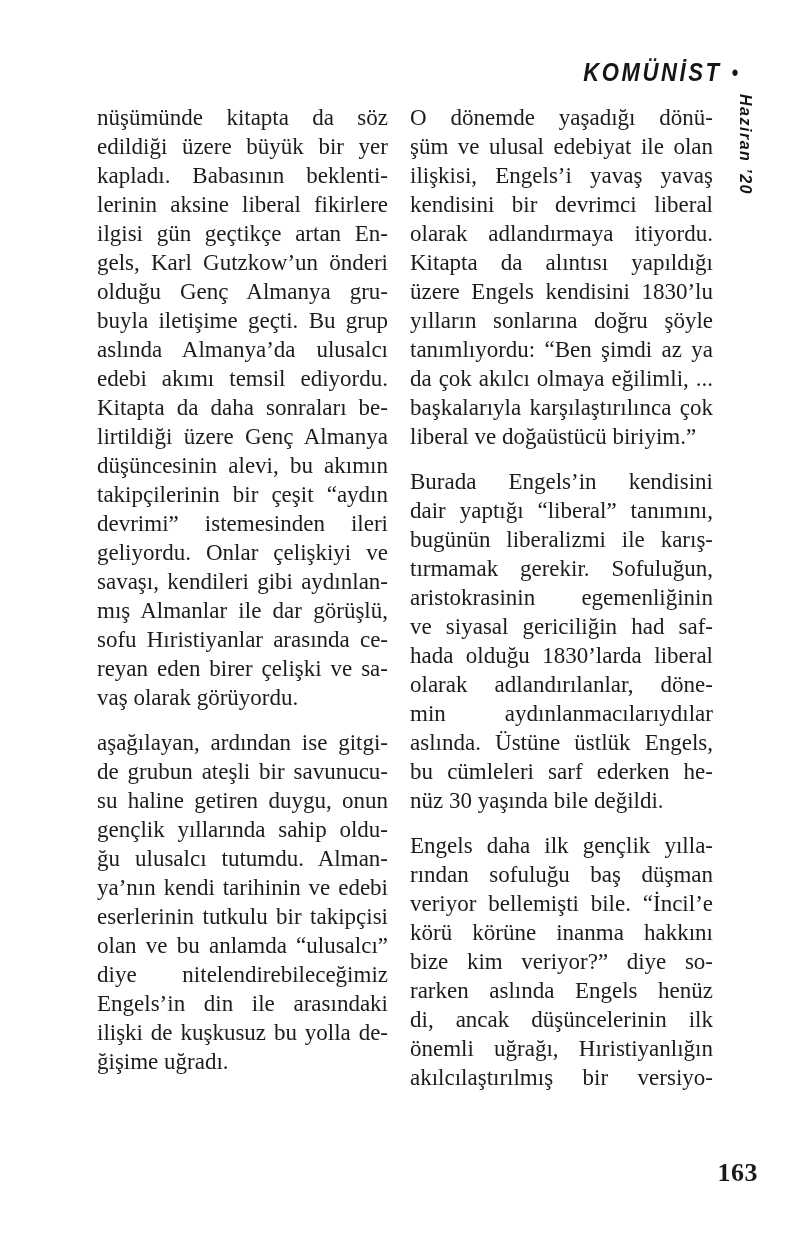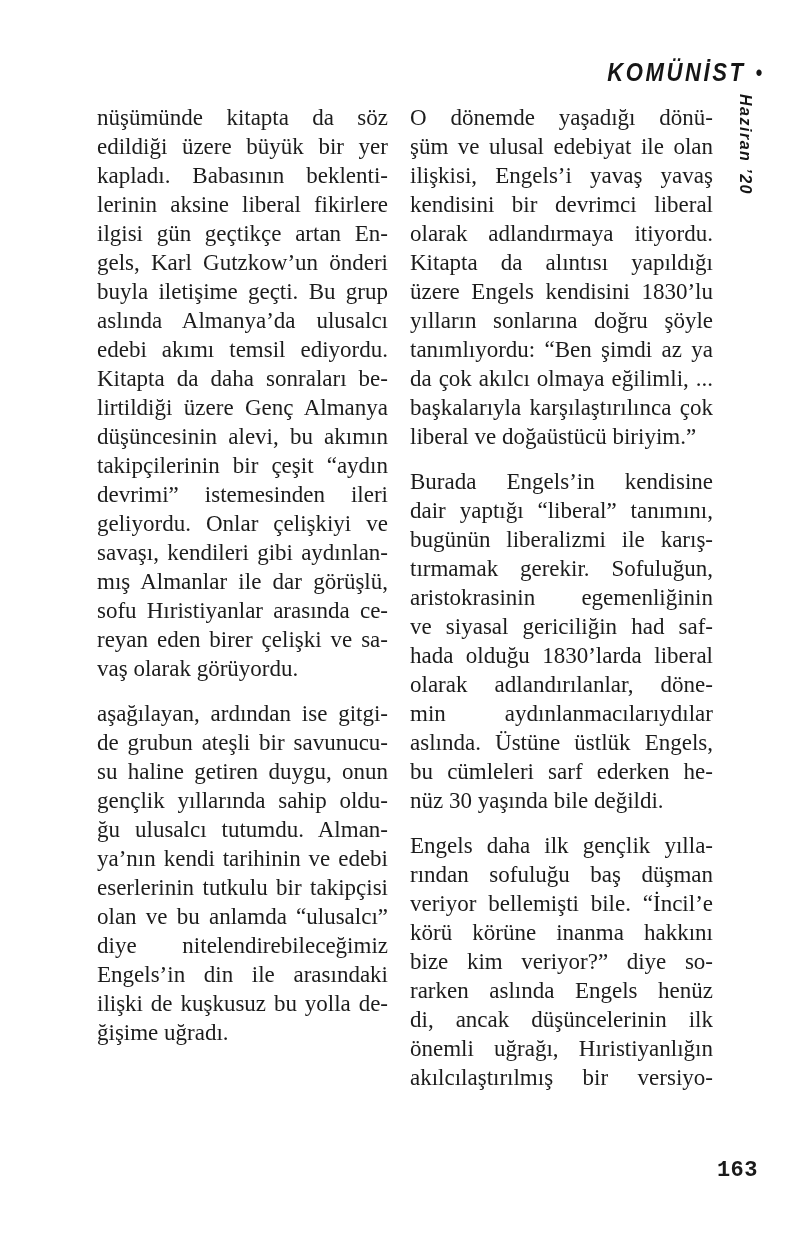--- a/index.html
+++ b/index.html
@@ -10,21 +10,21 @@
     background: #ffffff;
     color: #1c1c1c;
     font-family: "Liberation Serif", serif;
     overflow: hidden;
   }
 
   
   .running-head {
     position: absolute;
     top: 57px;
-    right: 36px;
+    right: 60px;
     text-align: center;
   }
   .head-inner {
     display: inline-flex;
     align-items: center;
     transform: scaleX(0.85);
     transform-origin: right center;
   }
   .mag-title {
     font-family: "Liberation Sans", sans-serif;
@@ -76,23 +76,23 @@
     overflow: hidden;
   }
   .line.final { text-align-last: left; }
   .it { }
 
   
   .page-number {
     position: absolute;
     top: 1158px;
     right: 40px;
-    font-family: Liberation Mono, monospace;
+    font-family: Liberation Serif, serif;
     font-weight: 700;
-    font-size: 22px;
+    font-size: 26px;
     letter-spacing: 0.5px;
     color: #1a1a1a;
   }
 </style>
 </head>
 <body>
 
 <div class="page">
 
   <div class="running-head">
@@ -106,20 +106,21 @@
 
   <div class="columns">
     <div class="col col-left">
       <div class="para">
           <div class="line">nüşümünde kitapta da söz</div>
           <div class="line">edildiği üzere büyük bir yer</div>
           <div class="line">kapladı. Babasının beklenti-</div>
           <div class="line">lerinin aksine liberal fikirlere</div>
           <div class="line">ilgisi gün geçtikçe artan En-</div>
           <div class="line">gels, Karl Gutzkow’un önderi</div>
+          <div class="line">olduğu Genç Almanya gru-</div>
           <div class="line">buyla iletişime geçti. Bu grup</div>
           <div class="line">aslında Almanya’da ulusalcı bir</div>
           <div class="line">edebi akımı temsil ediyordu.</div>
           <div class="line">Kitapta da daha sonraları be-</div>
           <div class="line">lirtildiği üzere Genç Almanya</div>
           <div class="line">düşüncesinin alevi, bu akımın</div>
           <div class="line">takipçilerinin bir çeşit “aydın</div>
           <div class="line">devrimi” istemesinden ileri</div>
           <div class="line">geliyordu. Onlar çelişkiyi ve</div>
           <div class="line">savaşı, kendileri gibi aydınlan-</div>
@@ -152,21 +153,21 @@
           <div class="line">olarak adlandırmaya itiyordu.</div>
           <div class="line">Kitapta da alıntısı yapıldığı</div>
           <div class="line">üzere Engels kendisini 1830’lu</div>
           <div class="line">yılların sonlarına doğru şöyle</div>
           <div class="line"><span>tanımlıyordu: </span><span class="it">“Ben şimdi az ya</span></div>
           <div class="line"><span class="it">da çok akılcı olmaya eğilimli, ...</span></div>
           <div class="line"><span class="it">başkalarıyla karşılaştırılınca çok</span></div>
           <div class="line final"><span class="it">liberal ve doğaüstücü biriyim.”</span></div>
         </div>
       <div class="para">
-          <div class="line">Burada Engels’in kendisine</div>
+          <div class="line">Burada Engels’in kendisini</div>
           <div class="line">dair yaptığı “liberal” tanımını,</div>
           <div class="line">bugünün liberalizmi ile karış-</div>
           <div class="line">tırmamak gerekir. Sofuluğun,</div>
           <div class="line">aristokrasinin egemenliğinin</div>
           <div class="line">ve siyasal gericiliğin had saf-</div>
           <div class="line">hada olduğu 1830’larda liberal</div>
           <div class="line">olarak adlandırılanlar, döne-</div>
           <div class="line">min aydınlanmacılarıydılar</div>
           <div class="line">aslında. Üstüne üstlük Engels,</div>
           <div class="line">bu cümleleri sarf ederken he-</div>

